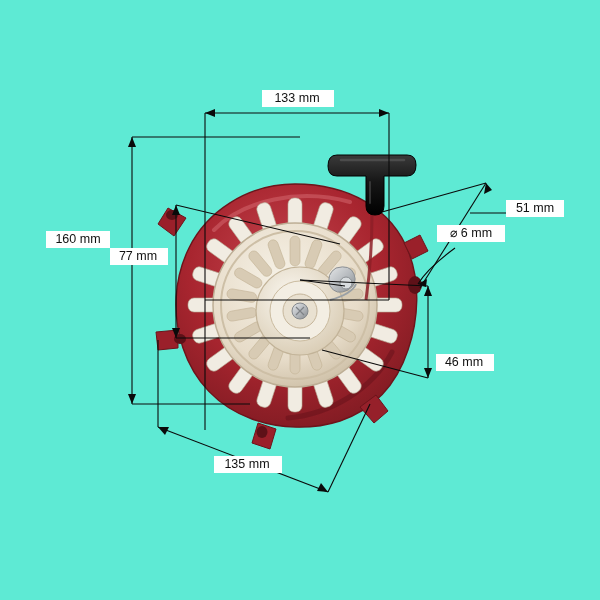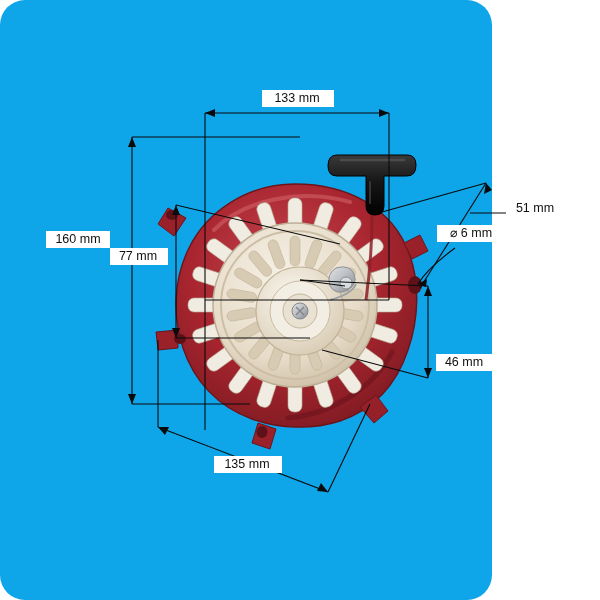--- a/index.html
+++ b/index.html
@@ -8,24 +8,23 @@
     background: #ffffff;
   }
   body {
     width: 600px;
     height: 600px;
     font-family: "Liberation Sans", sans-serif;
     overflow: hidden;
   }
   #stage {
     position: relative;
-    width: 492px;
+    width: 600px;
     height: 600px;
-    background: #0ea5e9;
-    border-radius: 25px;
+    background: #5eead4;
   }
   #diagram-svg {
     position: absolute;
     left: 0;
     top: 0;
     width: 600px;
     height: 600px;
   }
   .dim-text {
     font-family: "Liberation Sans", sans-serif;

